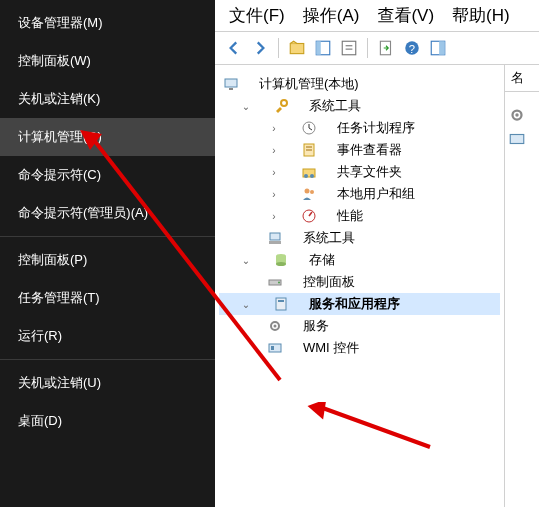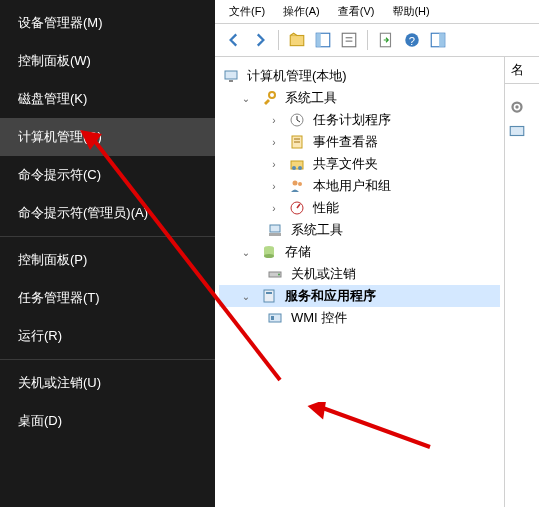--- a/index.html
+++ b/index.html
@@ -10,37 +10,37 @@
     
     .left-menu { width: 215px; background: #1a1a1a; color: #ffffff; padding-top: 4px; }
     .menu-item { padding: 10px 18px; font-size: 13px; cursor: pointer; }
     .menu-item.highlighted { background: #444; }
     .menu-divider { height: 1px; background: #3a3a3a; margin: 4px 0; }
     
     
     .right-panel { flex: 1; background: #fff; display: flex; flex-direction: column; }
     
     
-    .menubar { display: flex; gap: 18px; padding: 4px 14px; font-size: 11px; border-bottom: 1px solid #d0d0d0; }
+    .menubar { display: flex; gap: 18px; padding: 4px 14px; font-size: 17px; border-bottom: 1px solid #d0d0d0; }
     .menubar span { cursor: default; }
     
     
     .toolbar { display: flex; gap: 4px; padding: 5px 8px; border-bottom: 1px solid #d0d0d0; align-items: center; }
     .tbtn { width: 22px; height: 22px; display: flex; align-items: center; justify-content: center; cursor: pointer; }
     .tbtn svg { width: 18px; height: 18px; }
     .tool-sep { width: 1px; height: 20px; background: #ccc; margin: 0 3px; }
     
     
     .content { flex: 1; display: flex; }
     .tree-area { flex: 1; padding: 8px 4px; border-right: 1px solid #d0d0d0; }
     .name-header { padding: 4px 6px; border-bottom: 1px solid #d0d0d0; font-size: 13px; }
     .right-col { width: 34px; }
     
     
-    .tree-row { display: flex; align-items: center; padding: 2px 4px; font-size: 13px; gap: 8px; }
+    .tree-row { display: flex; align-items: center; padding: 2px 4px; font-size: 13px; gap: 20px; }
     .tree-row.root { font-weight: normal; }
     .tree-row.selected { background: #d4e8ff; }
     .expander { width: 14px; height: 14px; display: inline-flex; align-items: center; justify-content: center; cursor: pointer; font-size: 10px; color: #666; }
     .indent1 { padding-left: 20px; }
     .indent2 { padding-left: 48px; }
     .ticon { width: 16px; height: 16px; display: inline-flex; align-items: center; justify-content: center; }
     .ticon svg { width: 16px; height: 16px; }
     
     
     .red-arrow { position: absolute; pointer-events: none; z-index: 100; }
@@ -51,21 +51,21 @@
     .side-icons .sicon { width: 18px; height: 18px; margin: 6px auto; display: block; }
   </style>
 </head>
 <body>
 
 <div class="container">
 
   <div class="left-menu">
     <div class="menu-item">设备管理器(M)</div>
     <div class="menu-item">控制面板(W)</div>
-    <div class="menu-item">磁盘管理(K)</div>
+    <div class="menu-item">关机或注销(K)</div>
     <div class="menu-item highlighted">计算机管理(G)</div>
     <div class="menu-item">命令提示符(C)</div>
     <div class="menu-item">命令提示符(管理员)(A)</div>
     <div class="menu-divider"></div>
     <div class="menu-item">控制面板(P)</div>
     <div class="menu-item">任务管理器(T)</div>
     <div class="menu-item">运行(R)</div>
     <div class="menu-divider"></div>
     <div class="menu-item">关机或注销(U)</div>
     <div class="menu-item">桌面(D)</div>
@@ -229,32 +229,41 @@
             </span>
           <span>存储</span>
         </div>
         <div class="tree-row indent2">
           <span class="ticon">
               <svg viewBox="0 0 16 16">
                 <rect x="2" y="6" width="12" height="5" fill="#ccc" stroke="#888"></rect>
                 <circle cx="12" cy="8.5" r="1" fill="#4a9b4a"></circle>
               </svg>
             </span>
-          <span>关机或注销</span>
+          <span>控制面板</span>
         </div>
 
         <div class="tree-row indent1 selected">
           <span class="expander">⌄</span>
           <span class="ticon">
               <svg viewBox="0 0 16 16">
                 <rect x="3" y="2" width="10" height="12" fill="#e8eef5" stroke="#5a8bb0"></rect>
                 <rect x="5" y="4" width="6" height="2" fill="#5a8bb0"></rect>
               </svg>
             </span>
           <span style="font-weight:bold">服务和应用程序</span>
+        </div>
+        <div class="tree-row indent2">
+          <span class="ticon">
+              <svg viewBox="0 0 16 16">
+                <circle cx="8" cy="8" r="4" fill="none" stroke="#888" stroke-width="2"></circle>
+                <circle cx="8" cy="8" r="1.5" fill="#888"></circle>
+              </svg>
+            </span>
+          <span>服务</span>
         </div>
         <div class="tree-row indent2">
           <span class="ticon">
               <svg viewBox="0 0 16 16">
                 <rect x="2" y="4" width="12" height="8" fill="#d9e8f5" stroke="#5a8bb0"></rect>
                 <rect x="4" y="6" width="3" height="4" fill="#5a8bb0"></rect>
               </svg>
             </span>
           <span>WMI 控件</span>
         </div>

